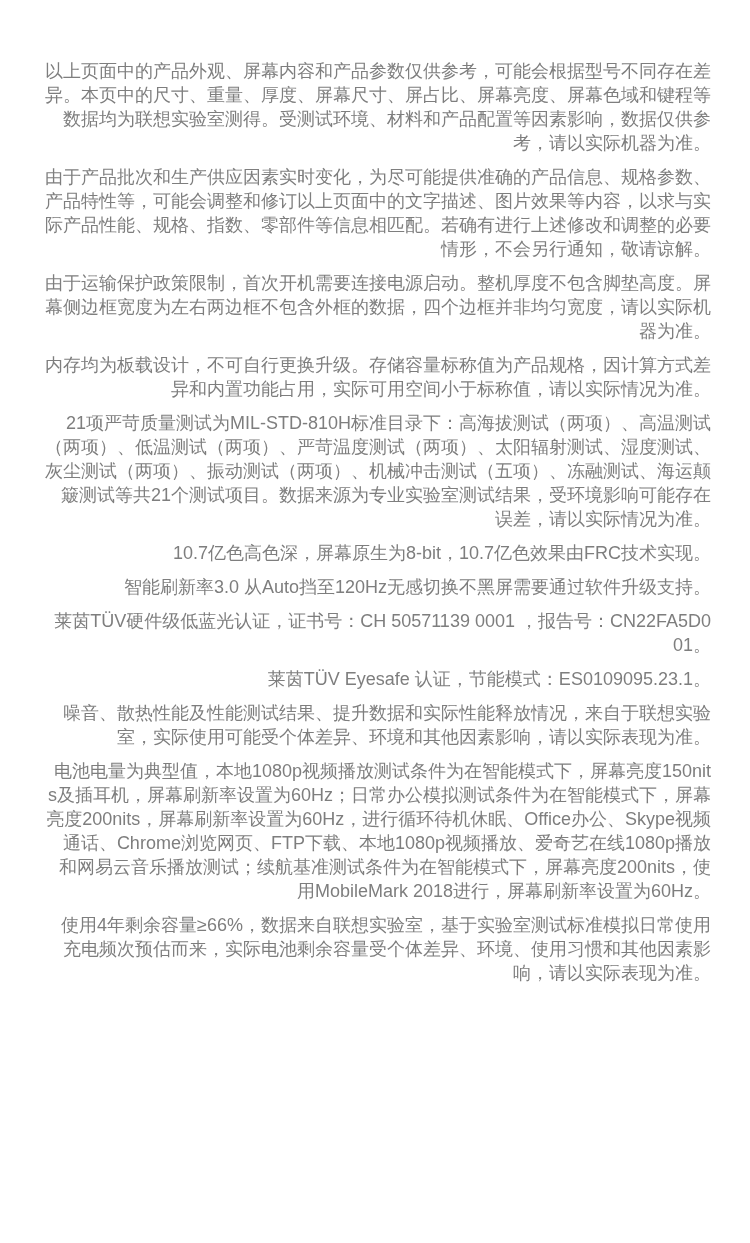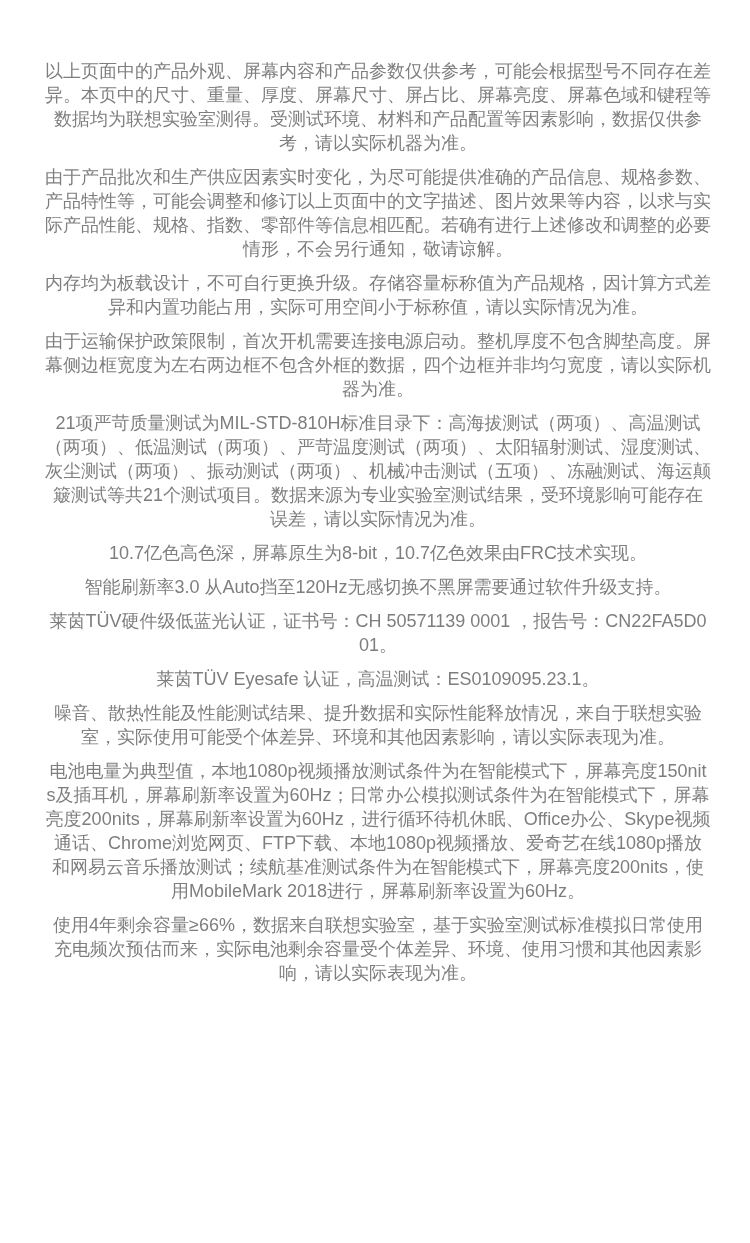--- a/index.html
+++ b/index.html
@@ -16,34 +16,34 @@
   .disclaimer {
     box-sizing: border-box;
     width: 750px;
     padding: 59px 39px 0 45px;
   }
   .disclaimer p {
     margin: 0 0 10px 0;
     font-size: 18px;
     line-height: 24px;
     color: #7e7e7e;
-    text-align: center;
+    text-align: right;
     word-break: break-all;
     overflow-wrap: break-word;
   }
 </style>
 </head>
 <body>
 
 <main class="disclaimer">
   <p>以上页面中的产品外观、屏幕内容和产品参数仅供参考，可能会根据型号不同存在差异。本页中的尺寸、重量、厚度、屏幕尺寸、屏占比、屏幕亮度、屏幕色域和键程等数据均为联想实验室测得。受测试环境、材料和产品配置等因素影响，数据仅供参考，请以实际机器为准。</p>
   <p>由于产品批次和生产供应因素实时变化，为尽可能提供准确的产品信息、规格参数、产品特性等，可能会调整和修订以上页面中的文字描述、图片效果等内容，以求与实际产品性能、规格、指数、零部件等信息相匹配。若确有进行上述修改和调整的必要情形，不会另行通知，敬请谅解。</p>
+  <p>由于运输保护政策限制，首次开机需要连接电源启动。整机厚度不包含脚垫高度。屏幕侧边框宽度为左右两边框不包含外框的数据，四个边框并非均匀宽度，请以实际机器为准。</p>
   <p>内存均为板载设计，不可自行更换升级。存储容量标称值为产品规格，因计算方式差异和内置功能占用，实际可用空间小于标称值，请以实际情况为准。</p>
-  <p>由于运输保护政策限制，首次开机需要连接电源启动。整机厚度不包含脚垫高度。屏幕侧边框宽度为左右两边框不包含外框的数据，四个边框并非均匀宽度，请以实际机器为准。</p>
   <p>21项严苛质量测试为MIL-STD-810H标准目录下：高海拔测试（两项）、高温测试（两项）、低温测试（两项）、严苛温度测试（两项）、太阳辐射测试、湿度测试、灰尘测试（两项）、振动测试（两项）、机械冲击测试（五项）、冻融测试、海运颠簸测试等共21个测试项目。数据来源为专业实验室测试结果，受环境影响可能存在误差，请以实际情况为准。</p>
   <p>10.7亿色高色深，屏幕原生为8-bit，10.7亿色效果由FRC技术实现。</p>
   <p>智能刷新率3.0 从Auto挡至120Hz无感切换不黑屏需要通过软件升级支持。</p>
   <p>莱茵TÜV硬件级低蓝光认证，证书号：CH 50571139 0001 ，报告号：CN22FA5D001。</p>
-  <p>莱茵TÜV Eyesafe 认证，高温测试：ES0109095.23.1。</p>
+  <p>莱茵TÜV Eyesafe 认证，节能模式：ES0109095.23.1。</p>
   <p>噪音、散热性能及性能测试结果、提升数据和实际性能释放情况，来自于联想实验室，实际使用可能受个体差异、环境和其他因素影响，请以实际表现为准。</p>
   <p>电池电量为典型值，本地1080p视频播放测试条件为在智能模式下，屏幕亮度150nits及插耳机，屏幕刷新率设置为60Hz；日常办公模拟测试条件为在智能模式下，屏幕亮度200nits，屏幕刷新率设置为60Hz，进行循环待机休眠、Office办公、Skype视频通话、Chrome浏览网页、FTP下载、本地1080p视频播放、爱奇艺在线1080p播放和网易云音乐播放测试；续航基准测试条件为在智能模式下，屏幕亮度200nits，使用MobileMark 2018进行，屏幕刷新率设置为60Hz。</p>
   <p>使用4年剩余容量≥66%，数据来自联想实验室，基于实验室测试标准模拟日常使用充电频次预估而来，实际电池剩余容量受个体差异、环境、使用习惯和其他因素影响，请以实际表现为准。</p>
 </main>
 
 </body></html>

